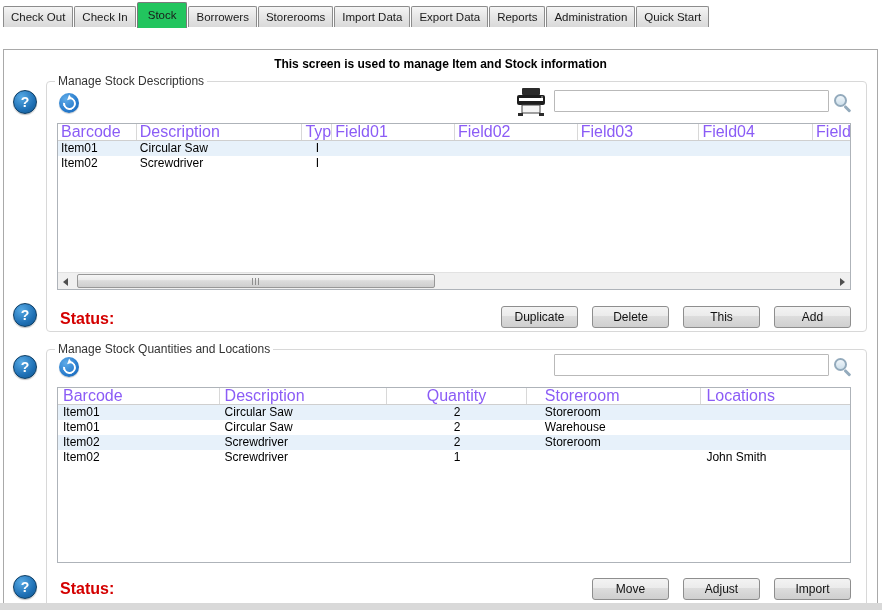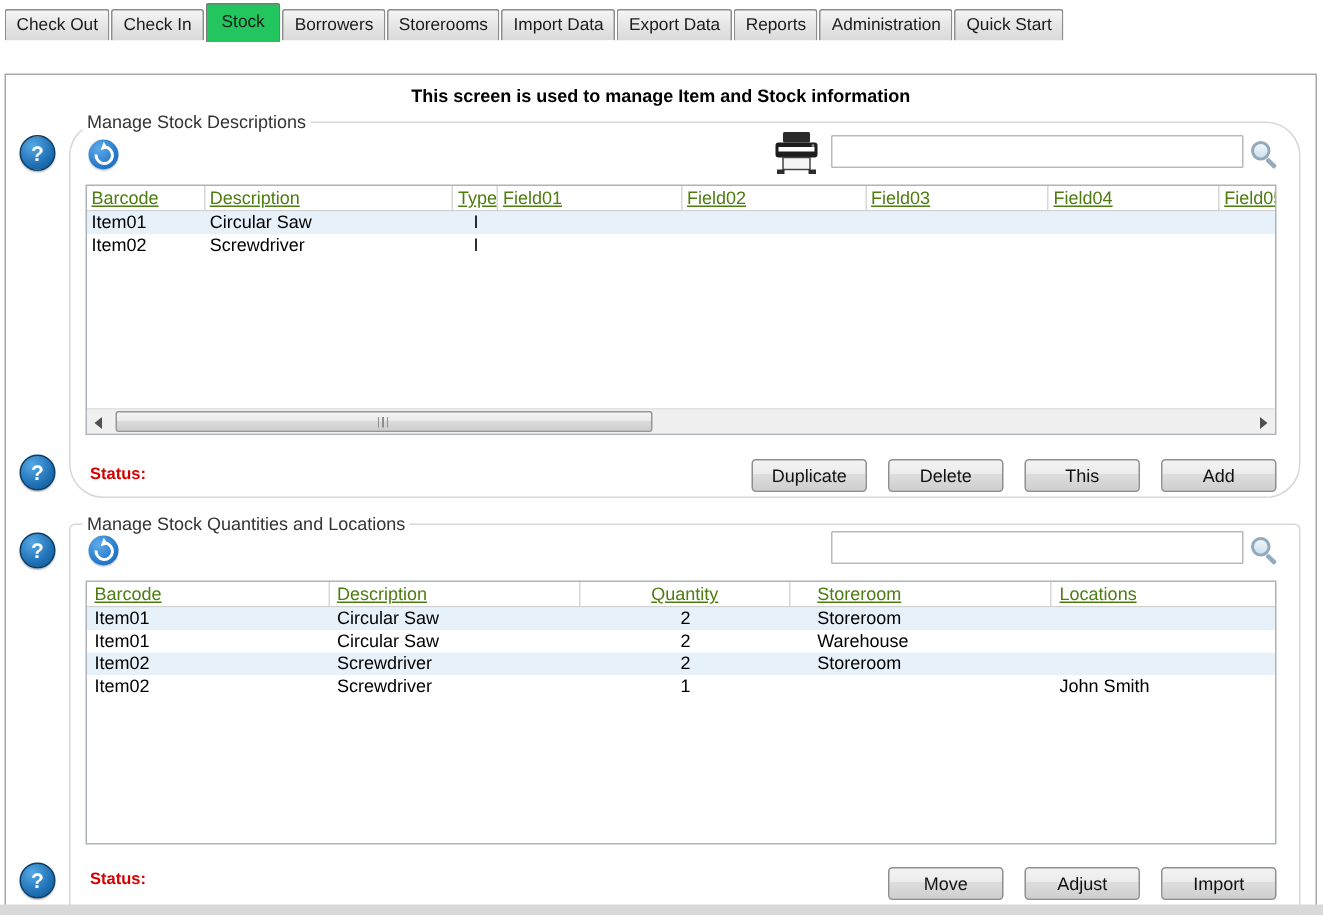--- a/index.html
+++ b/index.html
@@ -40,21 +40,21 @@
     position:absolute; left:9px; width:24px; height:24px; border-radius:50%;
     background:radial-gradient(circle at 35% 28%, #56a9e4, #1e6fb4 62%, #135689);
     border:1px solid #0e3d63; color:#fff; font-weight:bold; font-size:14px;
     text-align:center; line-height:22px; cursor:pointer;
     box-shadow:0 1px 1px rgba(0,0,0,.25);
   }
 
   
   .groupbox { position:absolute; left:42px; width:821px; border:1px solid #d8d8d8; border-radius:4px; background:#fff; }
   .groupbox > .gb-label { position:absolute; top:-8px; left:8px; background:#fff; padding:0 3px; font-size:12px; color:#333; }
-  .gb1 { top:31px; height:251px;border-radius:23px; }
+  .gb1 { top:31px; height:251px; }
   .gb2 { top:299px; height:260px; }
 
   
   .refresh {
     position:absolute; width:20px; height:20px; border-radius:50%; cursor:pointer;
     background:radial-gradient(circle at 35% 30%, #5fabe8, #2478ca 65%, #1a5ea6);
     box-shadow:0 1px 1px rgba(0,0,0,.2);
   }
   .refresh::before {
     content:""; position:absolute; top:4px; left:4px; width:9px; height:9px;
@@ -77,22 +77,22 @@
   }
   .magnifier { position:absolute; width:13px; height:13px; border:2px solid #93aabc;
     border-radius:50%; background:linear-gradient(#f0f6fa,#cfe0ec); cursor:pointer; }
   .magnifier::after { content:""; position:absolute; width:2.5px; height:8px; background:#93aabc;
     left:10px; top:9px; transform:rotate(-45deg); border-radius:1px; }
 
   
   .listview { position:absolute; left:10px; width:794px; background:#fff; border:1px solid #aeb3b9; overflow:hidden; }
   .lv-header { display:flex; height:17px; background:#fff; border-bottom:1px solid #cfcfcf; }
   .lv-header .hcell {
-    font-size:12px; color:#4d7c0f; line-height:16px; padding-left:3px;
-    border-right:1px solid #d8d8d8; overflow:hidden; white-space:nowrap; cursor:pointer;text-decoration:underline;
+    font-size:16px; color:#8b5cf6; line-height:16px; padding-left:3px;
+    border-right:1px solid #d8d8d8; overflow:hidden; white-space:nowrap; cursor:pointer;
   }
   .lv-row { display:flex; height:15px; line-height:15px; font-size:12px; cursor:default; }
   .lv-row .cell { overflow:hidden; white-space:nowrap; padding-left:3px; }
   .row-alt { background:#e7f1fa; }
 
   
   .t1 .c0{width:79px;} .t1 .c1{width:166px;} .t1 .c2{width:30px;text-align:center;padding-left:0;}
   .t1 .c3{width:123px;} .t1 .c4{width:123px;} .t1 .c5{width:122px;} .t1 .c6{width:114px;}
   .t1 .c7{width:37px; border-right:none;}
   .t1 .hcell.c2{text-align:left; padding-left:3px;}
@@ -112,21 +112,21 @@
   .hs-right::after { right:5px; border-left:5px solid #505050; border-top:4px solid transparent; border-bottom:4px solid transparent; }
   .hs-thumb {
     position:absolute; top:1px; left:19px; width:358px; height:14px;
     background:linear-gradient(#f6f6f6,#eaeaea 45%,#dcdcdc 46%,#cecece);
     border:1px solid #979797; border-radius:2px; cursor:pointer;
   }
   .hs-thumb::after { content:""; position:absolute; left:50%; top:3px; width:8px; height:7px; margin-left:-4px;
     background:repeating-linear-gradient(90deg,#8f8f8f 0 1px,transparent 1px 3px); }
 
   
-  .status { position:absolute; left:13px; font-weight:bold; font-size:11px; color:#d40000; }
+  .status { position:absolute; left:13px; font-weight:bold; font-size:16px; color:#d40000; }
   .btn {
     position:absolute; width:77px; height:22px; border:1px solid #8e8e8e; border-radius:3px;
     background:linear-gradient(#f3f3f3,#ebebeb 45%,#dddddd 46%,#cfcfcf);
     font-family:"Liberation Sans",sans-serif; font-size:12px; color:#111; cursor:pointer;
   }
 </style>
 </head>
 <body>
 
 <div class="tabbar">

